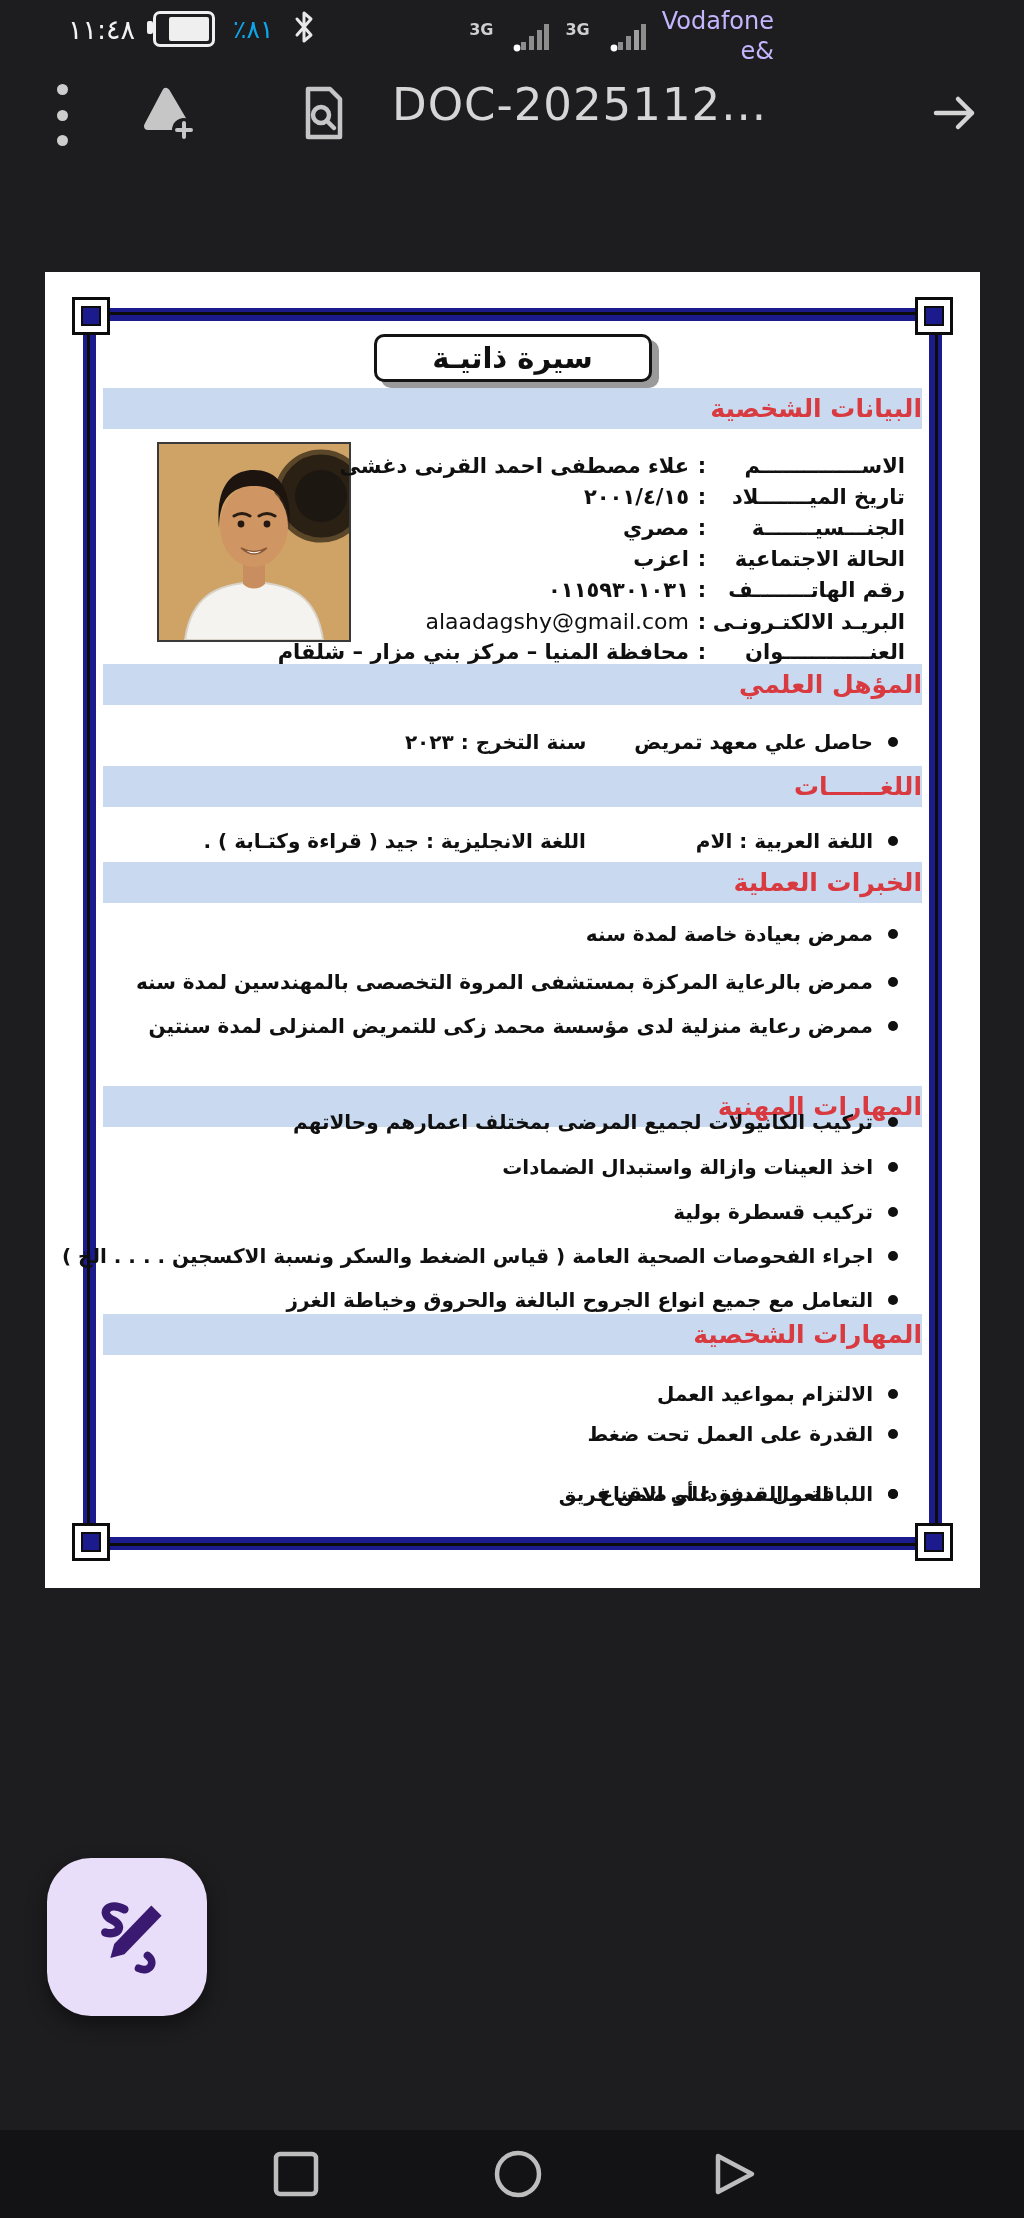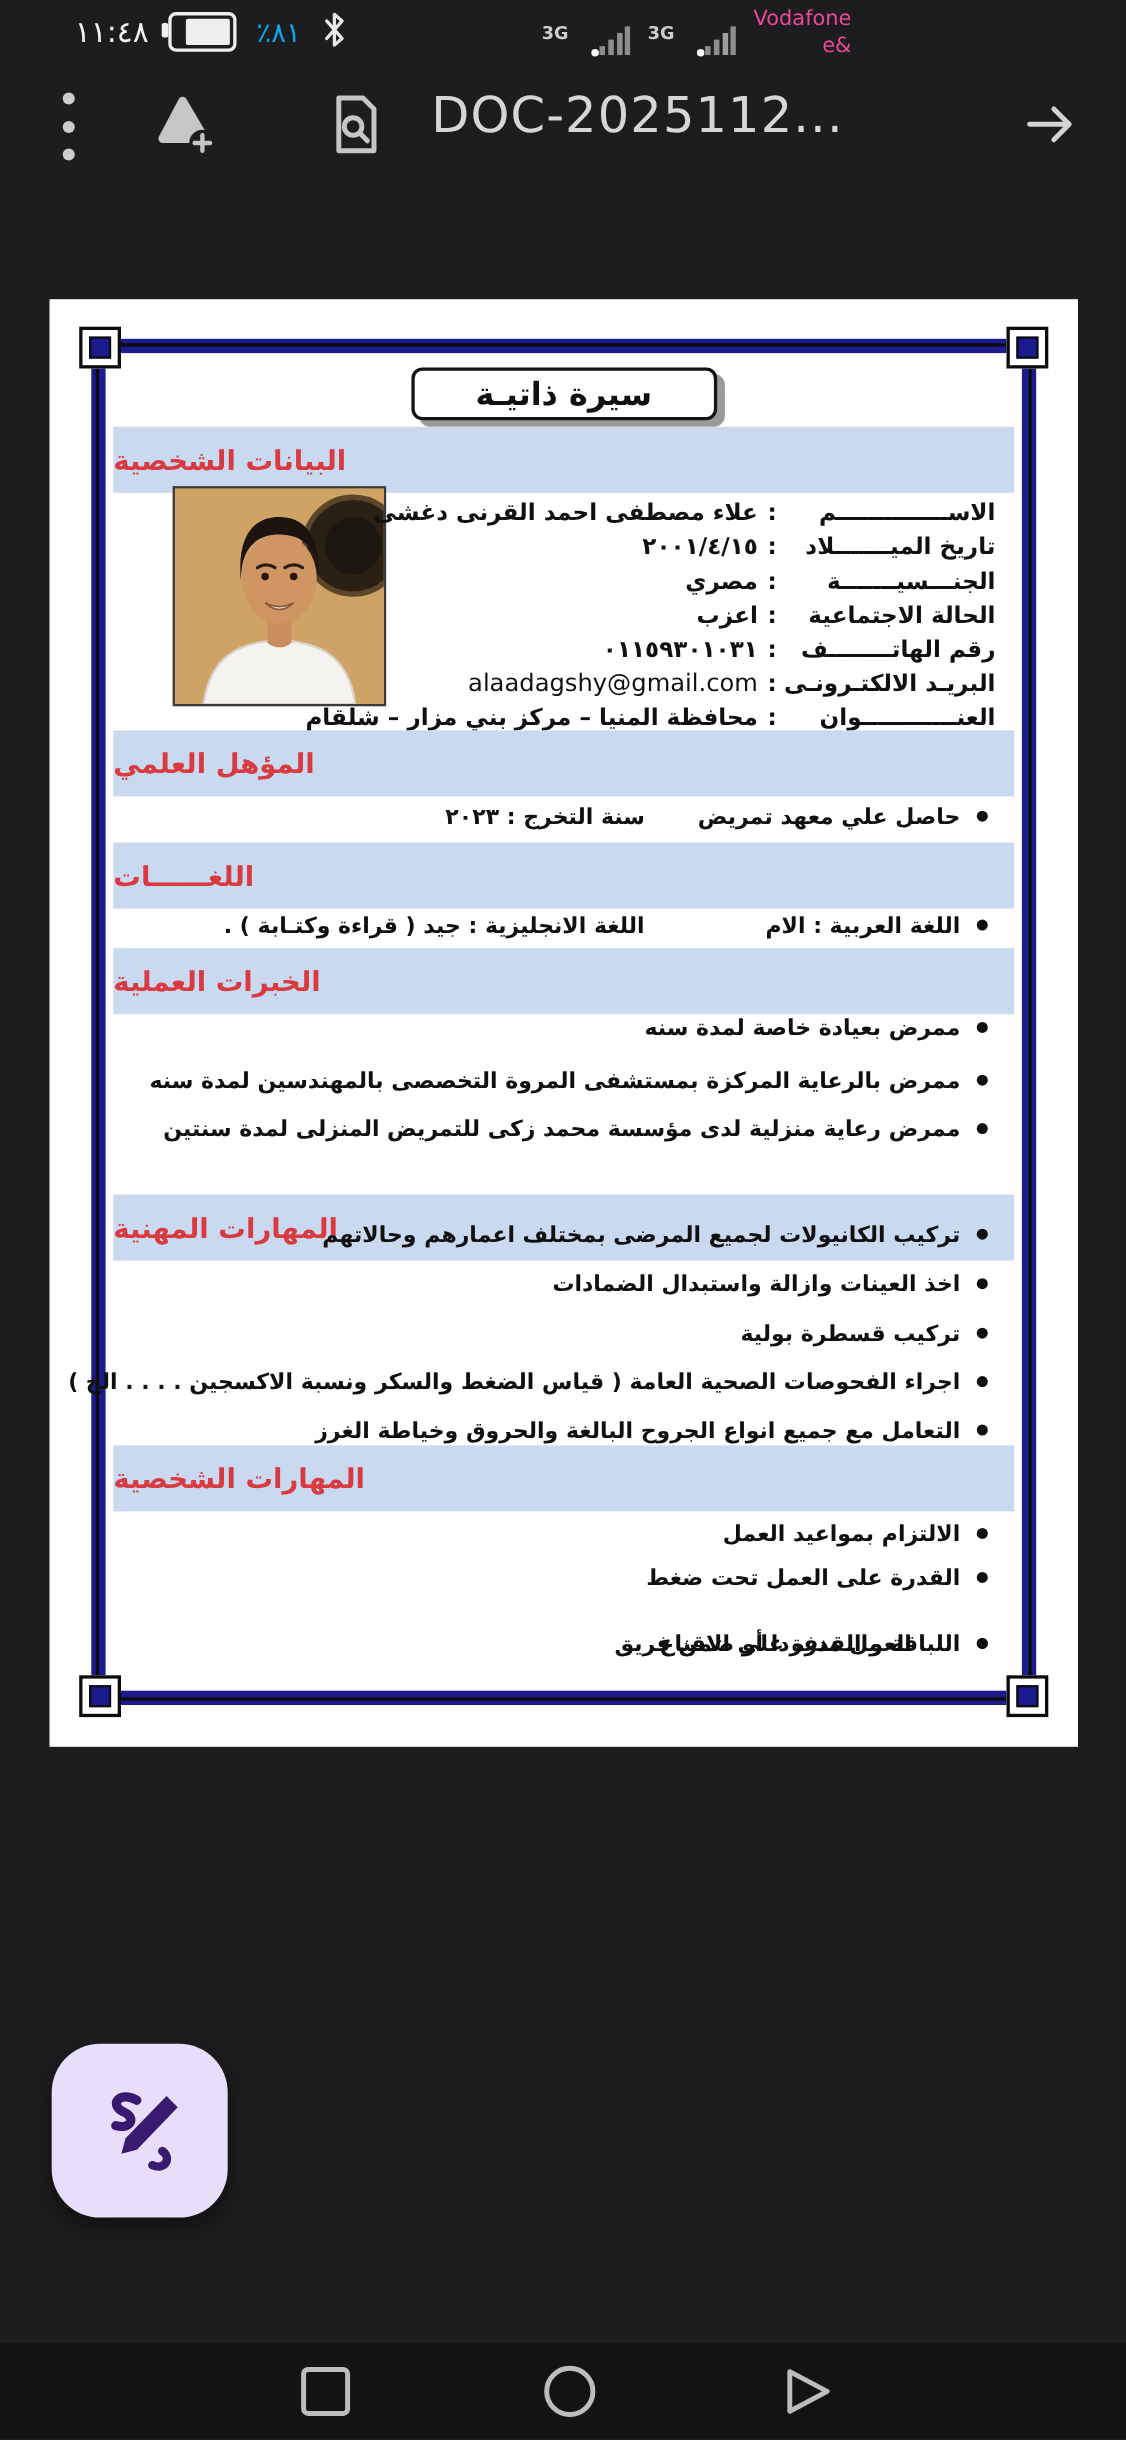--- a/index.html
+++ b/index.html
@@ -14,21 +14,21 @@
   .status-bar{position:absolute;left:0;top:0;width:844px;height:64px;}
   .sb-left{position:absolute;left:68px;top:10px;display:flex;align-items:center;gap:18px;}
   .sb-time{color:#f2f2f2;font-size:27px;direction:ltr;}
   .battery{position:relative;width:56px;height:30px;border:3px solid #efefef;border-radius:7px;}
   .battery .nub{position:absolute;left:-9px;top:7px;width:6px;height:13px;background:#efefef;border-radius:2px;}
   .battery .fill{position:absolute;top:3px;right:3px;bottom:3px;width:40px;background:#efefef;border-radius:2px;}
   .sb-pct{color:#0ea5e9;font-size:25px;direction:ltr;}
   .sb-right{position:absolute;right:70px;top:6px;display:flex;align-items:flex-start;gap:16px;}
   .sig{display:flex;align-items:flex-end;gap:20px;padding-top:12px;}
   .sig .nt{color:#cfcfcf;font-size:16px;font-weight:bold;line-height:1;margin-bottom:14px;}
-  .carrier{color:#ec4899;font-size:19px;text-align:right;line-height:1.25;}
+  .carrier{color:#c4b5fd;font-size:24px;text-align:right;line-height:1.25;}
 
   
   .toolbar{position:absolute;left:0;top:72px;width:1024px;height:80px;}
   .kebab{position:absolute;left:50px;top:10px;width:24px;height:62px;display:flex;flex-direction:column;justify-content:space-between;align-items:center;padding:2px 0;}
   .kebab i{width:11px;height:11px;border-radius:50%;background:#cdcdcd;}
   .tb-title{position:absolute;left:392px;top:6px;color:#d6d6d6;font-size:45px;letter-spacing:1px;white-space:nowrap;}
 
   
   .page{position:absolute;left:45px;top:272px;width:935px;height:1316px;background:#ffffff;}
   .frame{position:absolute;left:38px;top:36px;right:38px;bottom:38px;border:13px solid #1b1b8e;}
@@ -37,22 +37,22 @@
   .corner::after{content:'';position:absolute;inset:6px;background:#1b1b8e;border:2px solid #0c0c0c;}
   .c-tl{left:-24px;top:-24px;} .c-tr{right:-24px;top:-24px;}
   .c-bl{left:-24px;bottom:-24px;} .c-br{right:-24px;bottom:-24px;}
 
   .title-box{position:absolute;left:50%;transform:translateX(-50%);top:62px;width:272px;height:42px;
     background:#fff;border:3px solid #141414;border-radius:10px;
     box-shadow:7px 6px 0 #9a9a9a;
     display:flex;align-items:center;justify-content:center;
     font-size:29px;font-weight:bold;color:#101010;direction:rtl;}
 
-  .banner{position:absolute;left:58px;right:58px;height:60px;background:#c9d9ef;
-    display:flex;align-items:center;justify-content:flex-end;
+  .banner{position:absolute;left:58px;right:58px;height:41px;background:#c9d9ef;
+    display:flex;align-items:center;justify-content:flex-start;
     color:#d93a40;font-size:25px;font-weight:bold;direction:rtl;}
 
   .photo{position:absolute;left:112px;top:170px;width:190px;height:196px;border:2px solid #3a3a3a;overflow:hidden;background:#cfa266;}
 
   .fields{position:absolute;right:75px;top:182px;direction:rtl;}
   .frow{display:flex;align-items:baseline;height:31px;color:#101010;font-weight:bold;font-size:21px;white-space:nowrap;}
   .flabel{width:190px;}
   .fcolon{width:26px;text-align:center;}
   .fvalue{}
   .fvalue.latin{direction:ltr;unicode-bidi:isolate;font-weight:normal;font-size:22px;}

